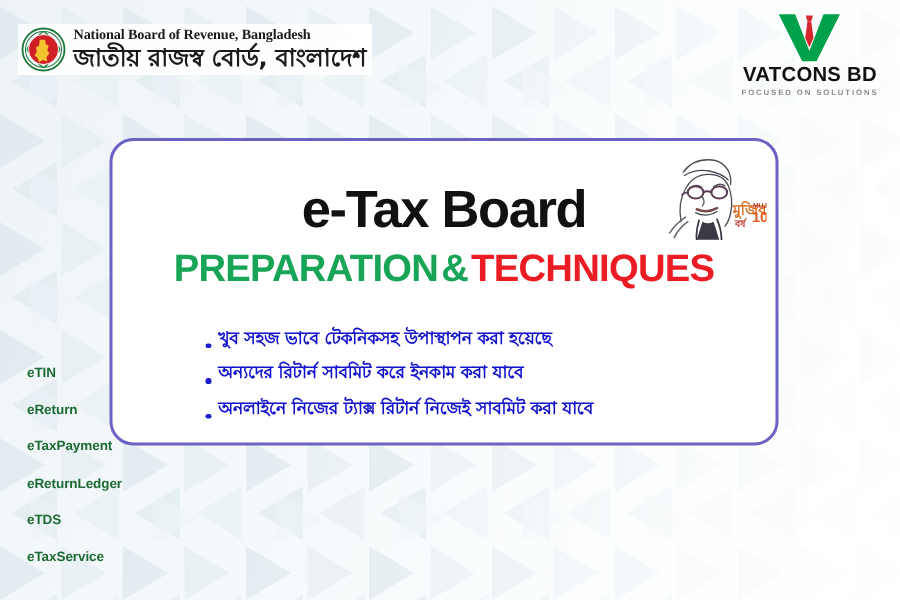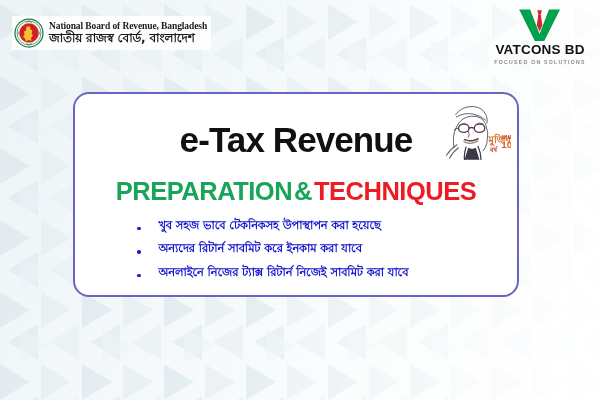--- a/index.html
+++ b/index.html
@@ -62,21 +62,21 @@
   .nbr-en {
     font-family: "Liberation Serif", "DejaVu Serif", serif;
     font-size: 9.5px;
     font-weight: 700;
     color: #1a1a1a;
     white-space: nowrap;
     letter-spacing: -0.1px;
   }
   .nbr-bn {
     font-family: "DejaVu Sans", sans-serif;
-    font-size: 12px;
+    font-size: 16px;
     font-weight: 700;
     color: #1a1a1a;
     white-space: nowrap;
     letter-spacing: -0.2px;
     margin-top: 1px;
   }
 
   .hdr-right {
     position: absolute;
     right: 12px;
@@ -132,42 +132,42 @@
     font-weight: 800;
     color: #111111;
     letter-spacing: -0.9px;
     line-height: 1;
   }
 
   .card-subtitle {
     position: absolute;
     left: 0;
     right: 0;
-    top: 85px;
+    top: 73px;
     text-align: center;
     font-size: 25.5px;
     font-weight: 800;
     letter-spacing: -0.5px;
     line-height: 1;
     white-space: nowrap;
   }
   .sub-prep { color: #18a558; }
   .sub-amp  { color: #18a558; padding: 0 2px; }
   .sub-tech { color: #ec1c24; }
 
   .bullets {
     position: absolute;
     left: 62px;
     top: 124px;
     right: 16px;
   }
   .bullet-row {
     display: flex;
-    align-items: center;
-    gap: 18px;
+    align-items: flex-end;
+    gap: 5px;
     margin-bottom: 9px;
   }
   .bullet-dot {
     width: 3.5px;
     height: 3.5px;
     background: #1c1cc8;
     border-radius: 50%;
     margin-top: 7px;
     flex: 0 0 3.5px;
   }
@@ -273,21 +273,21 @@
         <path d="M44 65 q-3 10 -2 17" stroke="#3a3a45" stroke-width="1.6"></path>
         <path d="M60 64 q4 9 4 18" stroke="#3a3a45" stroke-width="1.6"></path>
         <path d="M47 66 q5 3 10 0 l5 16 l-20 0 z" fill="#3a3a45" stroke="none"></path>
       </g>
       <text x="74" y="60" font-family="DejaVu Sans, sans-serif" font-size="13" font-weight="700" fill="#d96b1e">মুজিব</text>
       <text x="76" y="71" font-family="DejaVu Sans, sans-serif" font-size="8.5" font-weight="700" fill="#c0392b">বর্ষ</text>
       <text x="92" y="54" font-family="Liberation Sans, sans-serif" font-size="6" font-weight="700" fill="#c0392b">MUJIB</text>
       <text x="91" y="66" font-family="Liberation Sans, sans-serif" font-size="13" font-weight="800" fill="#e05a1e">100</text>
     </svg>
 
-    <div class="card-title">e-Tax Revenue</div>
+    <div class="card-title">e-Tax Board</div>
 
     <div class="card-subtitle">
       <span class="sub-prep">PREPARATION</span><span class="sub-amp">&amp;</span><span class="sub-tech">TECHNIQUES</span>
     </div>
 
     <div class="bullets">
       <div class="bullet-row">
         <span class="bullet-dot"></span>
         <span class="bullet-text">খুব সহজ ভাবে টেকনিকসহ উপাস্থাপন করা হয়েছে</span>
       </div>
@@ -295,14 +295,22 @@
         <span class="bullet-dot"></span>
         <span class="bullet-text">অন্যদের রিটার্ন সাবমিট করে ইনকাম করা যাবে</span>
       </div>
       <div class="bullet-row">
         <span class="bullet-dot"></span>
         <span class="bullet-text">অনলাইনে নিজের ট্যাক্স রিটার্ন নিজেই সাবমিট করা যাবে</span>
       </div>
     </div>
   </div>
 
+  <div class="sidebar">
+    <div class="side-item">eTIN</div>
+    <div class="side-item">eReturn</div>
+    <div class="side-item">eTaxPayment</div>
+    <div class="side-item">eReturnLedger</div>
+    <div class="side-item">eTDS</div>
+    <div class="side-item">eTaxService</div>
+  </div>
 
 </div>
 
 </body></html>

